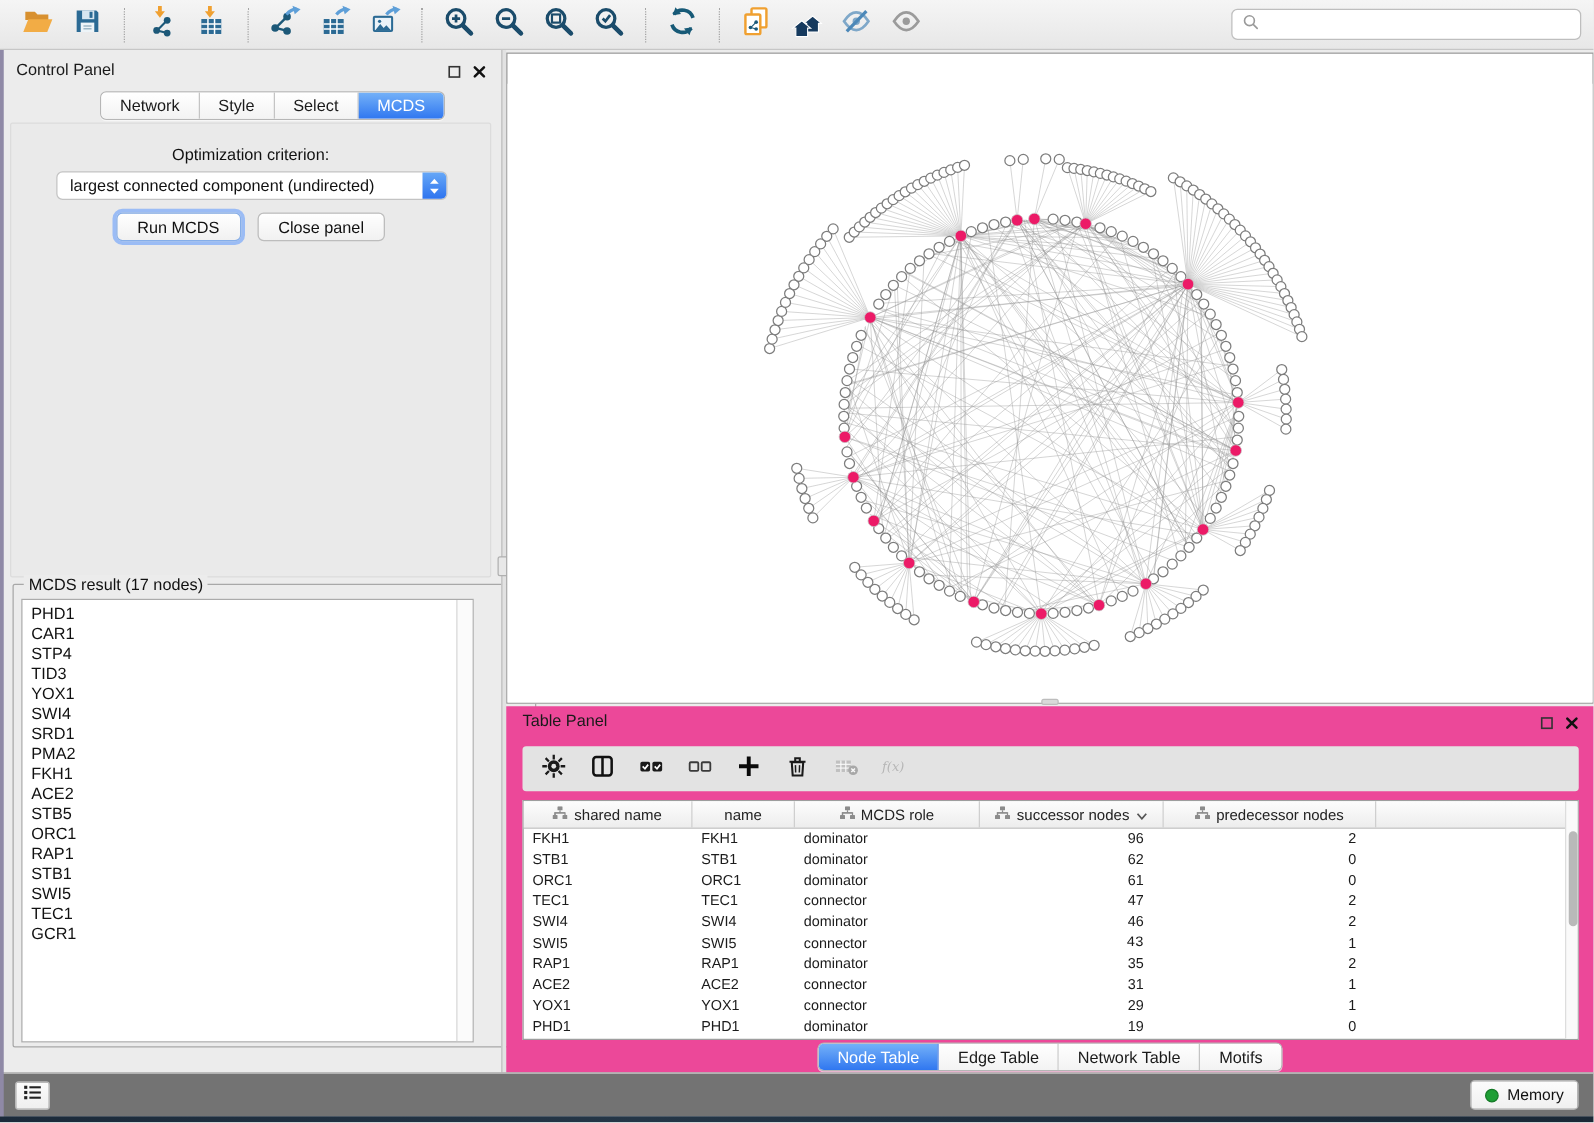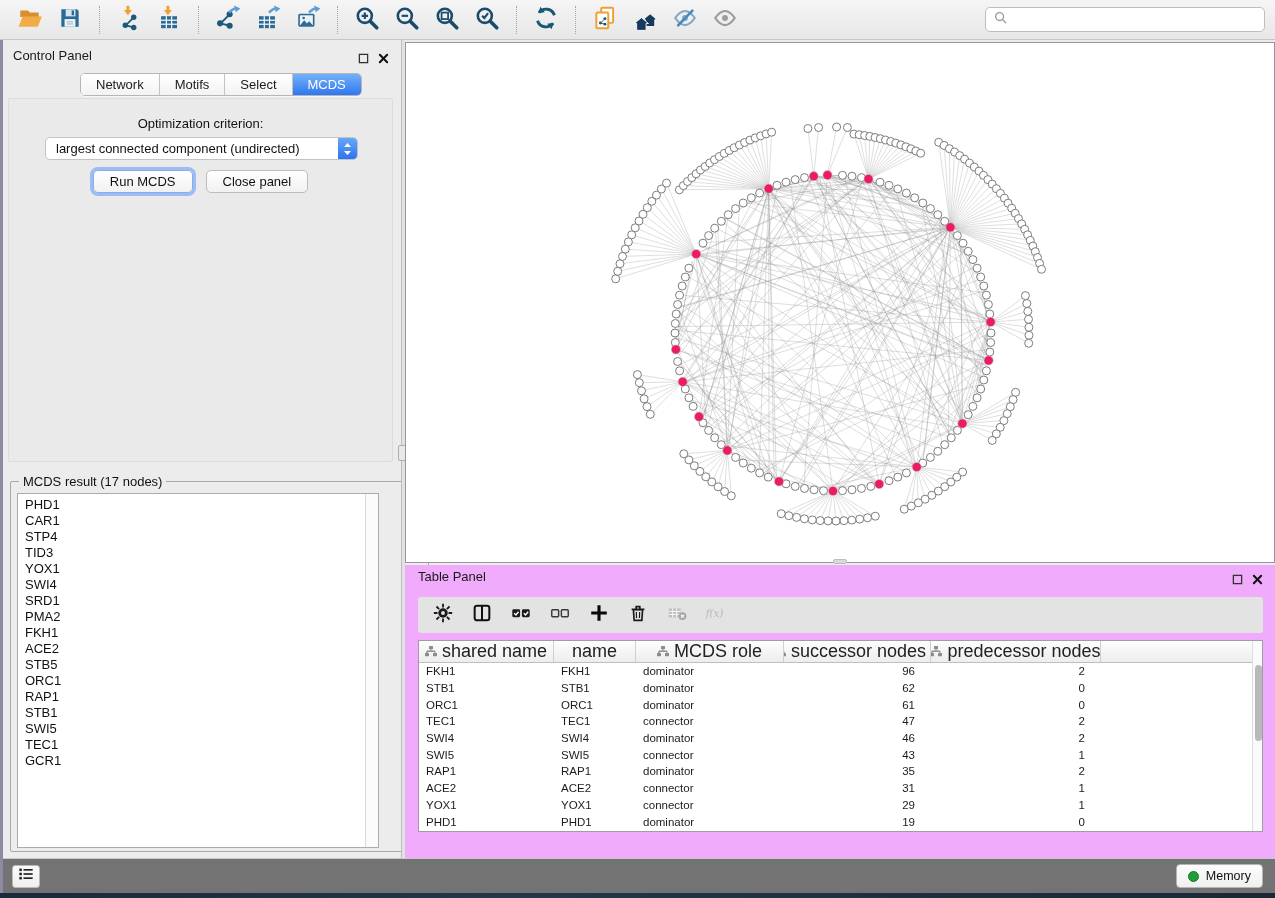--- a/index.html
+++ b/index.html
@@ -34,51 +34,51 @@
   .cp-ctl{position:absolute;right:12px;top:10px}
   .cp-tabs{position:absolute;left:80px;top:33px}
   .cp-content{position:absolute;left:8px;top:58px;width:385px;height:364px;background:#EAEAEA;border:1px solid #DCDCDC;border-radius:2px}
   .opt-label{position:absolute;left:0;top:17px;width:100%;text-align:center;font-size:13px;color:#111}
   .criterion{position:absolute;left:36px;top:38px;width:313px;height:23px;background:#fff;border:1px solid #C3C3C3;border-radius:5px;display:flex;align-items:center}
   .criterion .val{flex:1;font-size:13px;padding-left:10px;color:#111;white-space:nowrap}
   .criterion .stepper{width:19px;height:21px;margin:0;border-radius:0 4px 4px 0;background:linear-gradient(#66A7F7,#2E74EF);display:flex;flex-direction:column;align-items:center;justify-content:center;gap:2px}
   .btn{background:linear-gradient(#FFFFFF,#F1F1F1);border:1px solid #BDBDBD;border-radius:5px;height:23px;font-size:13px;color:#111;padding:0 16px;line-height:21px}
   .btn.focused{box-shadow:0 0 0 3px rgba(112,163,250,.65);border-color:#86AEE8}
   .cp-buttons{position:absolute;left:0;top:71px;width:100%;display:flex;justify-content:center;gap:13px}
-  .result-group{position:absolute;left:10px;top:441px;width:419px;height:371px;border:1px solid #A8A8A8;border-radius:2px}
+  .result-group{position:absolute;left:10px;top:427px;width:419px;height:371px;border:1px solid #A8A8A8;border-radius:2px}
   .result-legend{position:absolute;left:8px;top:-8px;background:#ECECEC;padding:0 4px;font-size:13px;color:#111}
   .result-list{position:absolute;left:6px;top:11px;width:362px;height:355px;background:#fff;border:1px solid #ABABAB;overflow:hidden}
   .result-scroll{position:absolute;right:0;top:0;width:13px;height:100%;background:#FBFBFB;border-left:1px solid #D8D8D8}
   .result-items{padding:3px 0 0 7px}
   .result-items div{font-size:13px;line-height:16px;color:#111}
 
   
   .v-splitter{position:absolute;left:401px;top:40px;width:4px;height:818px;background:#E2E2E2;border-left:1px solid #BDBDBD}
   .v-grip{position:absolute;left:-4px;top:405px;width:9px;height:16px;background:#E8E8E8;border:1px solid #B0B0B0;border-radius:2px}
   .h-grip{position:absolute;left:833px;top:559px;width:14px;height:5px;background:#D9D9D9;border:1px solid #BDBDBD;border-radius:2px;z-index:5}
 
   
   .network-window{position:absolute;left:405px;top:42px;width:870px;height:521px;border:1px solid #979797;background:#fff}
   .net-titlebar{position:absolute;left:0;top:0;width:100%;height:24px;background:linear-gradient(#F2F2F2,#DCDCDC);border-bottom:1px solid #ACACAC;display:flex;align-items:center}
   .lights{display:flex;gap:8px;padding-left:9px}
   .light{width:12px;height:12px;border-radius:50%}
   .net-title{position:absolute;left:0;width:100%;text-align:center;font-size:12px;color:#2b2b2b}
   .net-canvas{position:absolute;left:0;top:24px;width:868px;height:495px;background:#fff}
 
   
-  .table-panel{position:absolute;left:405px;top:565px;width:870px;height:293px;background:#f0abfc}
+  .table-panel{position:absolute;left:405px;top:565px;width:870px;height:293px;background:#ec4899}
   .tp-header{position:absolute;left:13px;top:4px}
   .tp-ctl{position:absolute;right:12px;top:6px}
   .tp-toolbar{position:absolute;left:13px;top:32px;width:845px;height:36px;background:#E3E3E3;border-radius:3px;display:flex;align-items:center;padding:0 10px;gap:9px}
   .tp-tool{width:30px;height:28px;display:flex;align-items:center;justify-content:center}
   .tp-tool svg{width:22px;height:22px}
   .tp-tool.disabled{opacity:.8}
   .tbl{position:absolute;left:13px;top:75px;width:845px;height:192px;background:#fff;border:1px solid #9E9E9E}
   .tbl-header{position:absolute;left:0;top:0;right:10px;height:22px;background:linear-gradient(#FDFDFD,#EDEDED);border-bottom:1px solid #BFBFBF;display:flex}
-  .th{display:flex;align-items:center;justify-content:center;gap:5px;font-size:18px;color:#222;border-right:1px solid #CFCFCF;overflow:hidden;white-space:nowrap}
+  .th{display:flex;align-items:center;justify-content:center;gap:5px;font-size:12px;color:#222;border-right:1px solid #CFCFCF;overflow:hidden;white-space:nowrap}
   .tbl-rows{position:absolute;left:0;top:22px;right:10px;bottom:0;overflow:hidden}
   .tr{display:flex;height:16.7px;align-items:center}
   .td{font-size:11.5px;color:#1c1c1c;overflow:hidden;white-space:nowrap}
   .td.num{text-align:right;padding-right:16px}
   .td.txt{padding-left:7px}
   .tbl-scroll{position:absolute;right:0;top:0;width:10px;height:100%;background:#FAFAFA;border-left:1px solid #DDD}
   .tbl-thumb{position:absolute;left:1.5px;top:24px;width:7px;height:76px;background:#B9B9B9;border-radius:4px}
   .tp-tabs{position:absolute;left:0;top:269px;width:100%;display:flex;justify-content:center}
 
   
@@ -288,21 +288,21 @@
     <div class="cp-ctl win-ctl">
       <span><svg viewBox="0 0 12 12">
             <rect x="1.5" y="1.5" width="9" height="9" fill="none" stroke="#333" stroke-width="1.4"></rect>
           </svg></span>
       <span><svg viewBox="0 0 12 12">
             <path d="M2 2l8 8M10 2l-8 8" stroke="#111" stroke-width="2.2" stroke-linecap="round"></path>
           </svg></span>
     </div>
     <div class="cp-tabs seg" id="cp-tabs">
         <div class="seg-item">Network</div>
-        <div class="seg-item">Motifs</div>
+        <div class="seg-item">Style</div>
         <div class="seg-item">Select</div>
         <div class="seg-item selected">MCDS</div>
       </div>
     <div class="cp-content">
       <div class="opt-label">Optimization criterion:</div>
       <div class="criterion">
         <span class="val">largest connected component (undirected)</span>
         <span class="stepper">
           <svg width="9" height="6" viewBox="0 0 9 6">
               <path d="M1 5l3.5-4L8 5z" fill="#fff"></path>
@@ -1112,21 +1112,21 @@
             <div class="td txt" style="width: 135px;">SWI4</div>
             <div class="td txt" style="width: 82px;">SWI4</div>
             <div class="td txt" style="width: 148px;">dominator</div>
             <div class="td num" style="width: 147px;">46</div>
             <div class="td num" style="width: 170px;">2</div>
           </div>
           <div class="tr">
             <div class="td txt" style="width: 135px;">SWI5</div>
             <div class="td txt" style="width: 82px;">SWI5</div>
             <div class="td txt" style="width: 148px;">connector</div>
-            <div class="td num" style="width: 147px;">43</div>
+            <div class="td num" style="width: 147px; font-family: Liberation Mono, monospace;">43</div>
             <div class="td num" style="width: 170px;">1</div>
           </div>
           <div class="tr">
             <div class="td txt" style="width: 135px;">RAP1</div>
             <div class="td txt" style="width: 82px;">RAP1</div>
             <div class="td txt" style="width: 148px;">dominator</div>
             <div class="td num" style="width: 147px;">35</div>
             <div class="td num" style="width: 170px;">2</div>
           </div>
           <div class="tr">
@@ -1148,20 +1148,28 @@
             <div class="td txt" style="width: 82px;">PHD1</div>
             <div class="td txt" style="width: 148px;">dominator</div>
             <div class="td num" style="width: 147px;">19</div>
             <div class="td num" style="width: 170px;">0</div>
           </div>
         </div>
       <div class="tbl-scroll">
           <div class="tbl-thumb"></div>
         </div>
     </div>
+    <div class="tp-tabs">
+        <div class="seg" id="tp-tabs">
+          <div class="seg-item selected">Node Table</div>
+          <div class="seg-item">Edge Table</div>
+          <div class="seg-item">Network Table</div>
+          <div class="seg-item">Motifs</div>
+        </div>
+      </div>
   </div>
 
   <div class="status-bar">
     <div class="sb-btn">
       <span>
         <svg width="20" height="20" viewBox="0 0 24 24">
             <g fill="#222">
               <rect x="4" y="5.5" width="3" height="3"></rect>
               <rect x="4" y="10.5" width="3" height="3"></rect>
               <rect x="4" y="15.5" width="3" height="3"></rect>

